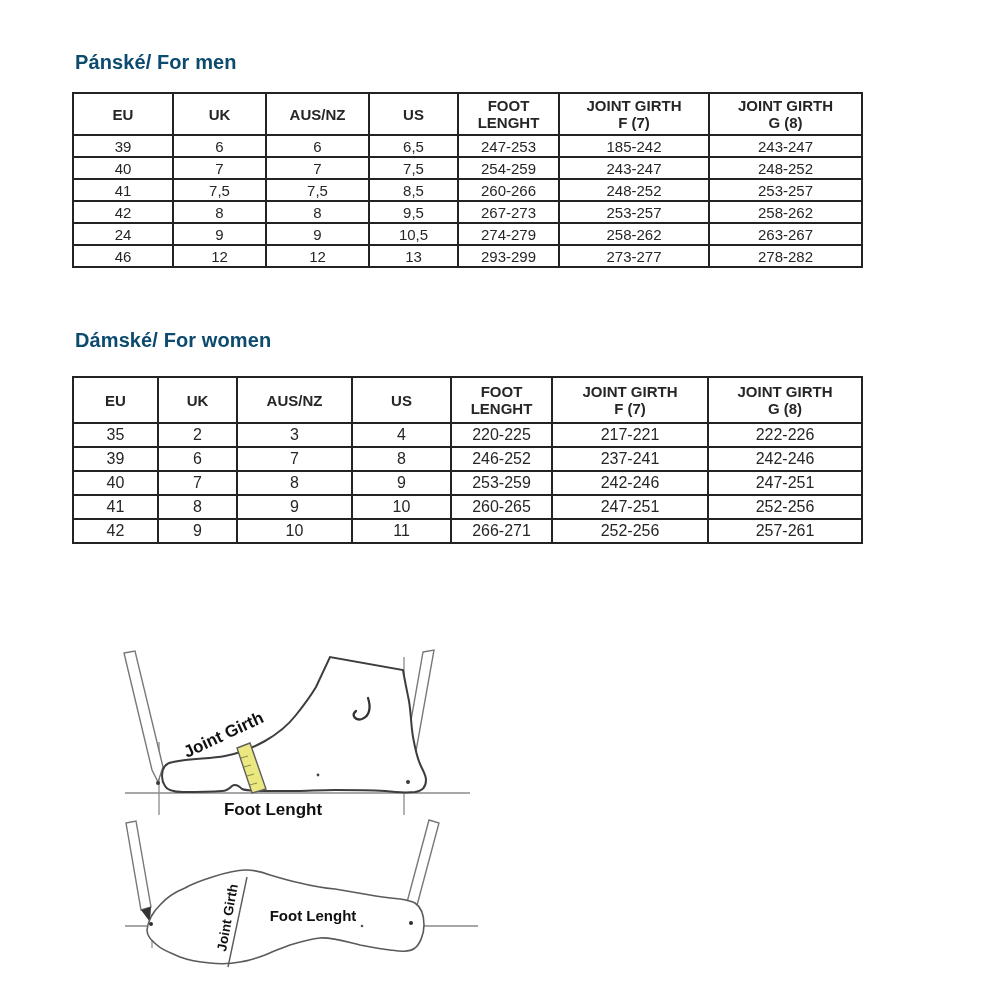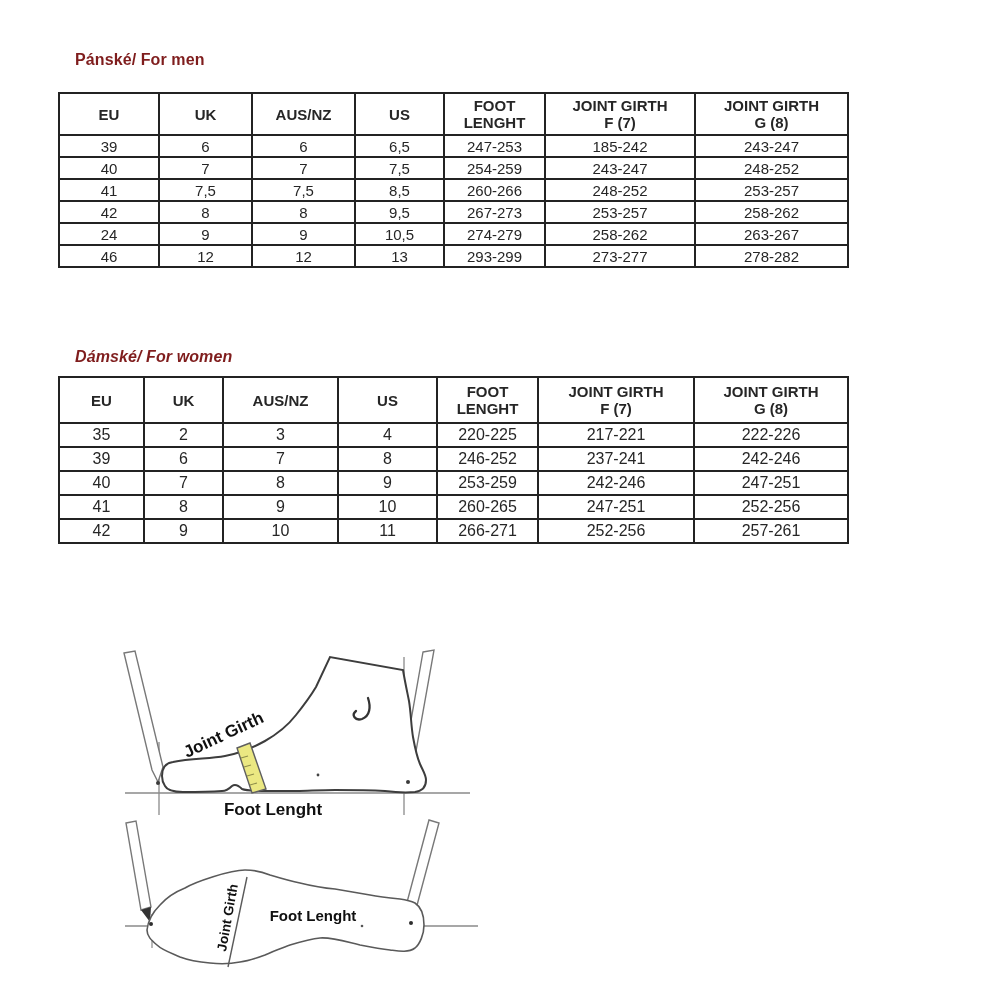--- a/index.html
+++ b/index.html
@@ -1,26 +1,26 @@
 <!DOCTYPE html>
 <html><head>
 <meta charset="utf-8">
 <style>
   html,body{margin:0;padding:0;}
   body{
     width:997px;height:997px;position:relative;background:#ffffff;
     font-family:"Liberation Sans",sans-serif;color:#1d1d1d;overflow:hidden;
   }
   .section-title{
-    position:absolute;left:75px;font-weight:bold;font-size:16px;color:#7f1d1d;
+    position:absolute;left:75px;font-weight:bold;font-size:20px;color:#0c4a6e;
     letter-spacing:0.1px;
   }
   #men-title{top:51px;}
-  #women-title{top:348px;font-style:italic;}
-  .table-wrap{position:absolute;left:58px;}
+  #women-title{top:329px;}
+  .table-wrap{position:absolute;left:72px;}
   #men-table-wrap{top:92px;}
   #women-table-wrap{top:376px;}
   table.size-table{
     border-collapse:collapse;table-layout:fixed;
     border:2px solid #232323;
   }
   .size-table th,.size-table td{
     border:2px solid #232323;text-align:center;vertical-align:middle;
     color:#262626;overflow:hidden;
   }

